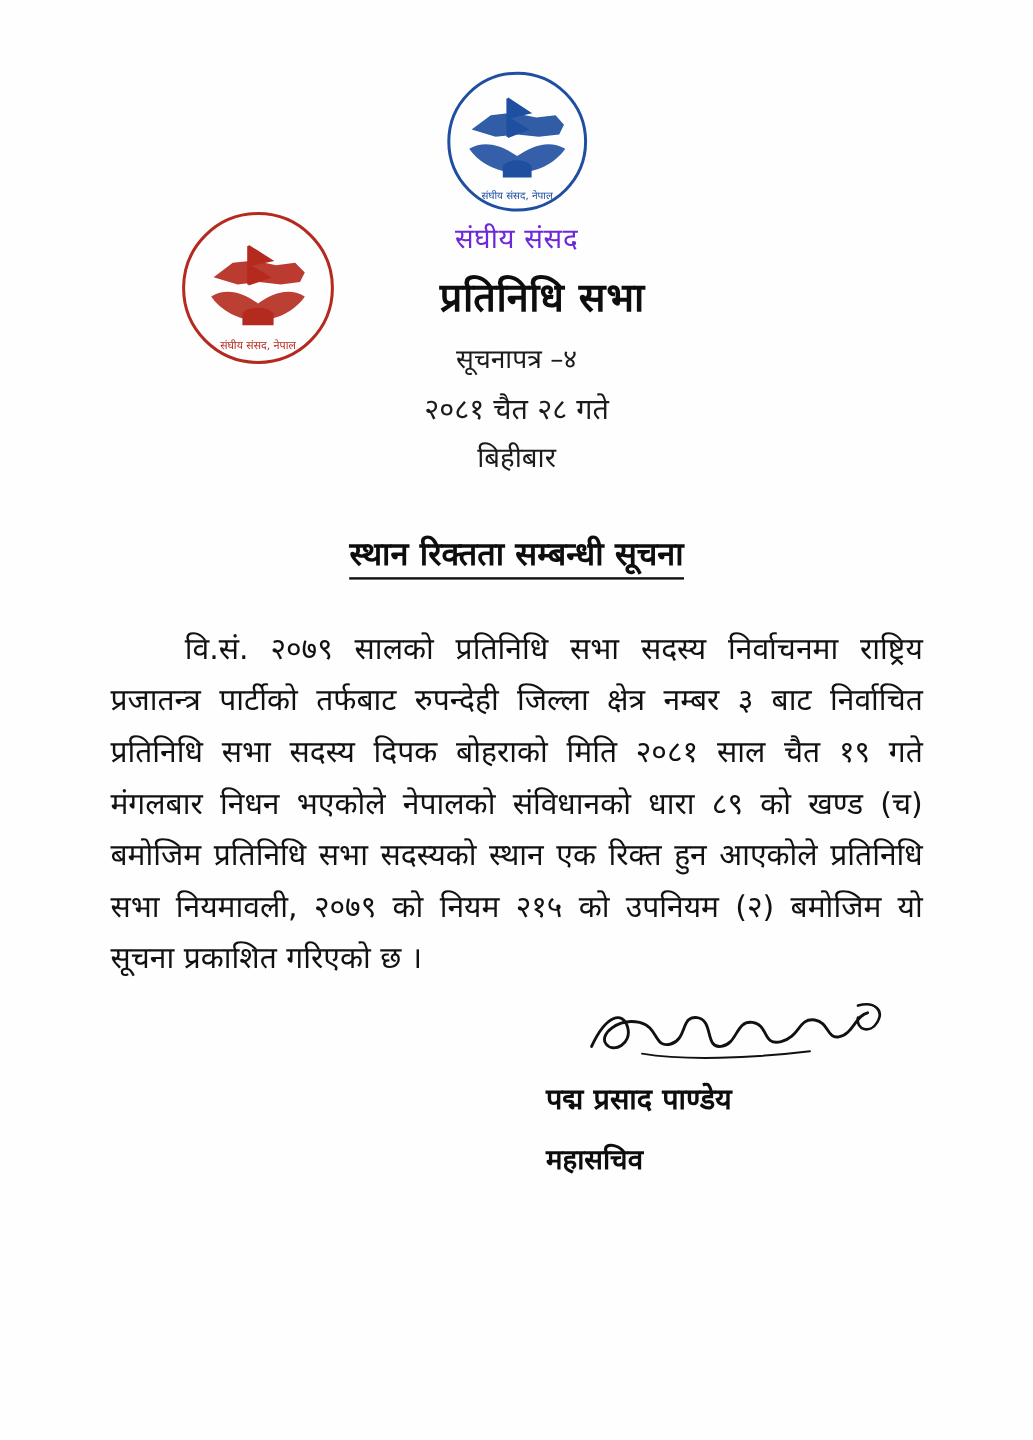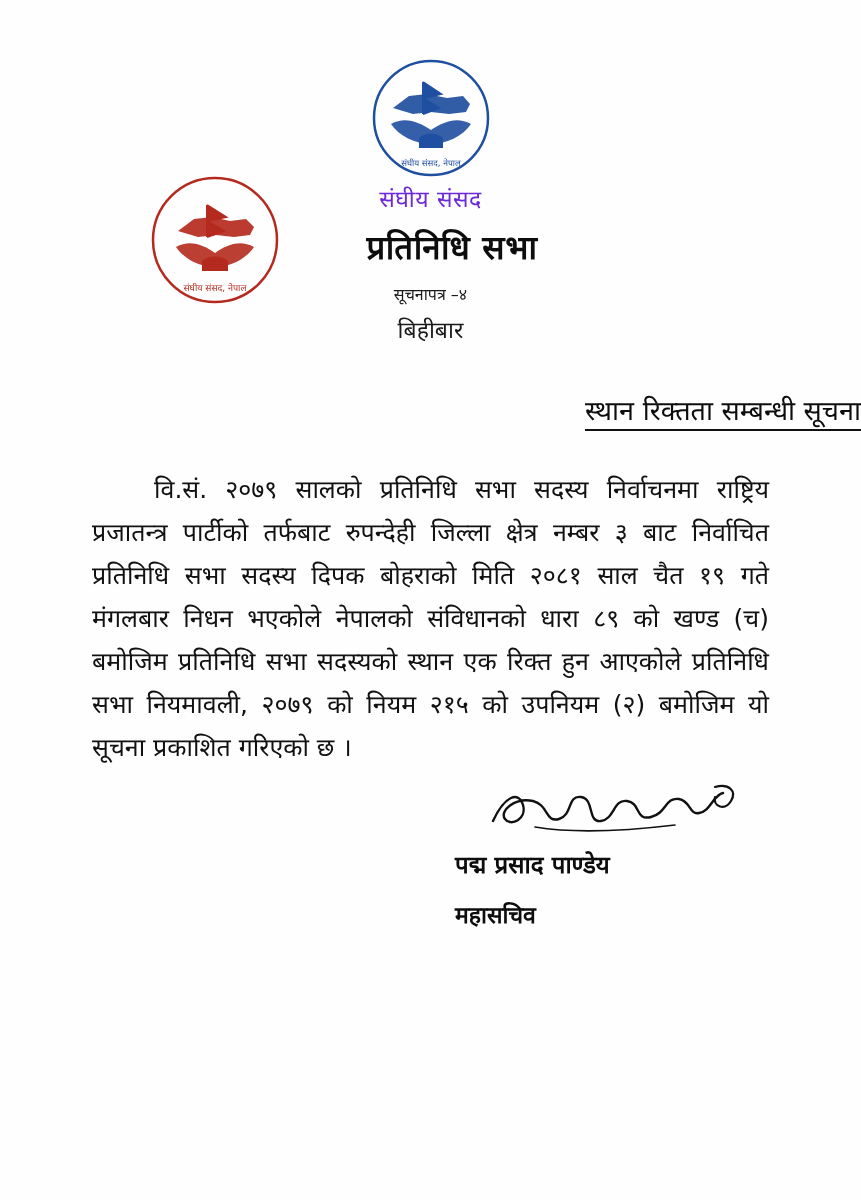--- a/index.html
+++ b/index.html
@@ -49,41 +49,41 @@
   }
   .org-title {
     font-size: 33px;
     font-weight: bold;
     margin-top: 10px;
     letter-spacing: 0.5px;
     color: #0d0d0d;
     padding-left: 43px;
   }
   .notice-no {
-    font-size: 16px;
+    font-size: 22px;
     margin-top: 14px;
     color: #1b1b1b;
   }
   .notice-date {
     font-size: 24px;
     margin-top: 10px;
     color: #1b1b1b;
   }
   .notice-day {
     font-size: 23px;
     margin-top: 8px;
     color: #1b1b1b;
   }
 
   
   .subject {
-    text-align: right;
+    text-align: center;
     margin-top: 46px;
     font-size: 27px;
-    font-weight: normal;
+    font-weight: bold;
     color: #0d0d0d;
   }
   .subject span {
     border-bottom: 2px solid #111;
     padding-bottom: 3px;
   }
 
   
   .body-text {
     margin: 40px 92px 0 92px;
@@ -152,20 +152,21 @@
         <path d="M52 24 L52 56 M52 24 L70 36 L52 40 M52 40 L68 50 L52 56" fill="#1f4fa0" stroke="#1f4fa0" stroke-width="2"></path>
         <path d="M20 66 C34 58 48 64 60 72 C72 64 86 58 100 66 C92 78 76 86 60 86 C44 86 28 78 20 66 Z" fill="#1f4fa0" opacity="0.9"></path>
         <path d="M48 80 C54 74 66 74 72 80 L72 90 L48 90 Z" fill="#1f4fa0"></path>
         <text x="60" y="108" font-size="8.5" fill="#1f4fa0" text-anchor="middle" font-family="'DejaVu Sans', sans-serif">संघीय संसद, नेपाल</text>
       </svg>
     </div>
 
     <div class="org-line">संघीय संसद</div>
     <div class="org-title">प्रतिनिधि सभा</div>
     <div class="notice-no">सूचनापत्र –४</div>
+    <div class="notice-date">२०८१ चैत २८ गते</div>
     <div class="notice-day">बिहीबार</div>
   </div>
 
   <div class="subject">
     <span>स्थान रिक्तता सम्बन्धी सूचना</span>
   </div>
 
   <div class="body-text">
     <span class="indent"></span><span>वि.सं. २०७९ सालको प्रतिनिधि सभा सदस्य निर्वाचनमा राष्ट्रिय प्रजातन्त्र पार्टीको तर्फबाट रुपन्देही जिल्ला क्षेत्र नम्बर ३ बाट निर्वाचित प्रतिनिधि सभा सदस्य दिपक बोहराको मिति २०८१ साल चैत १९ गते मंगलबार निधन भएकोले नेपालको संविधानको धारा ८९ को खण्ड (च) बमोजिम प्रतिनिधि सभा सदस्यको स्थान एक रिक्त हुन आएकोले प्रतिनिधि सभा नियमावली, २०७९ को नियम २१५ को उपनियम (२) बमोजिम यो सूचना प्रकाशित गरिएको छ ।</span>
   </div>

